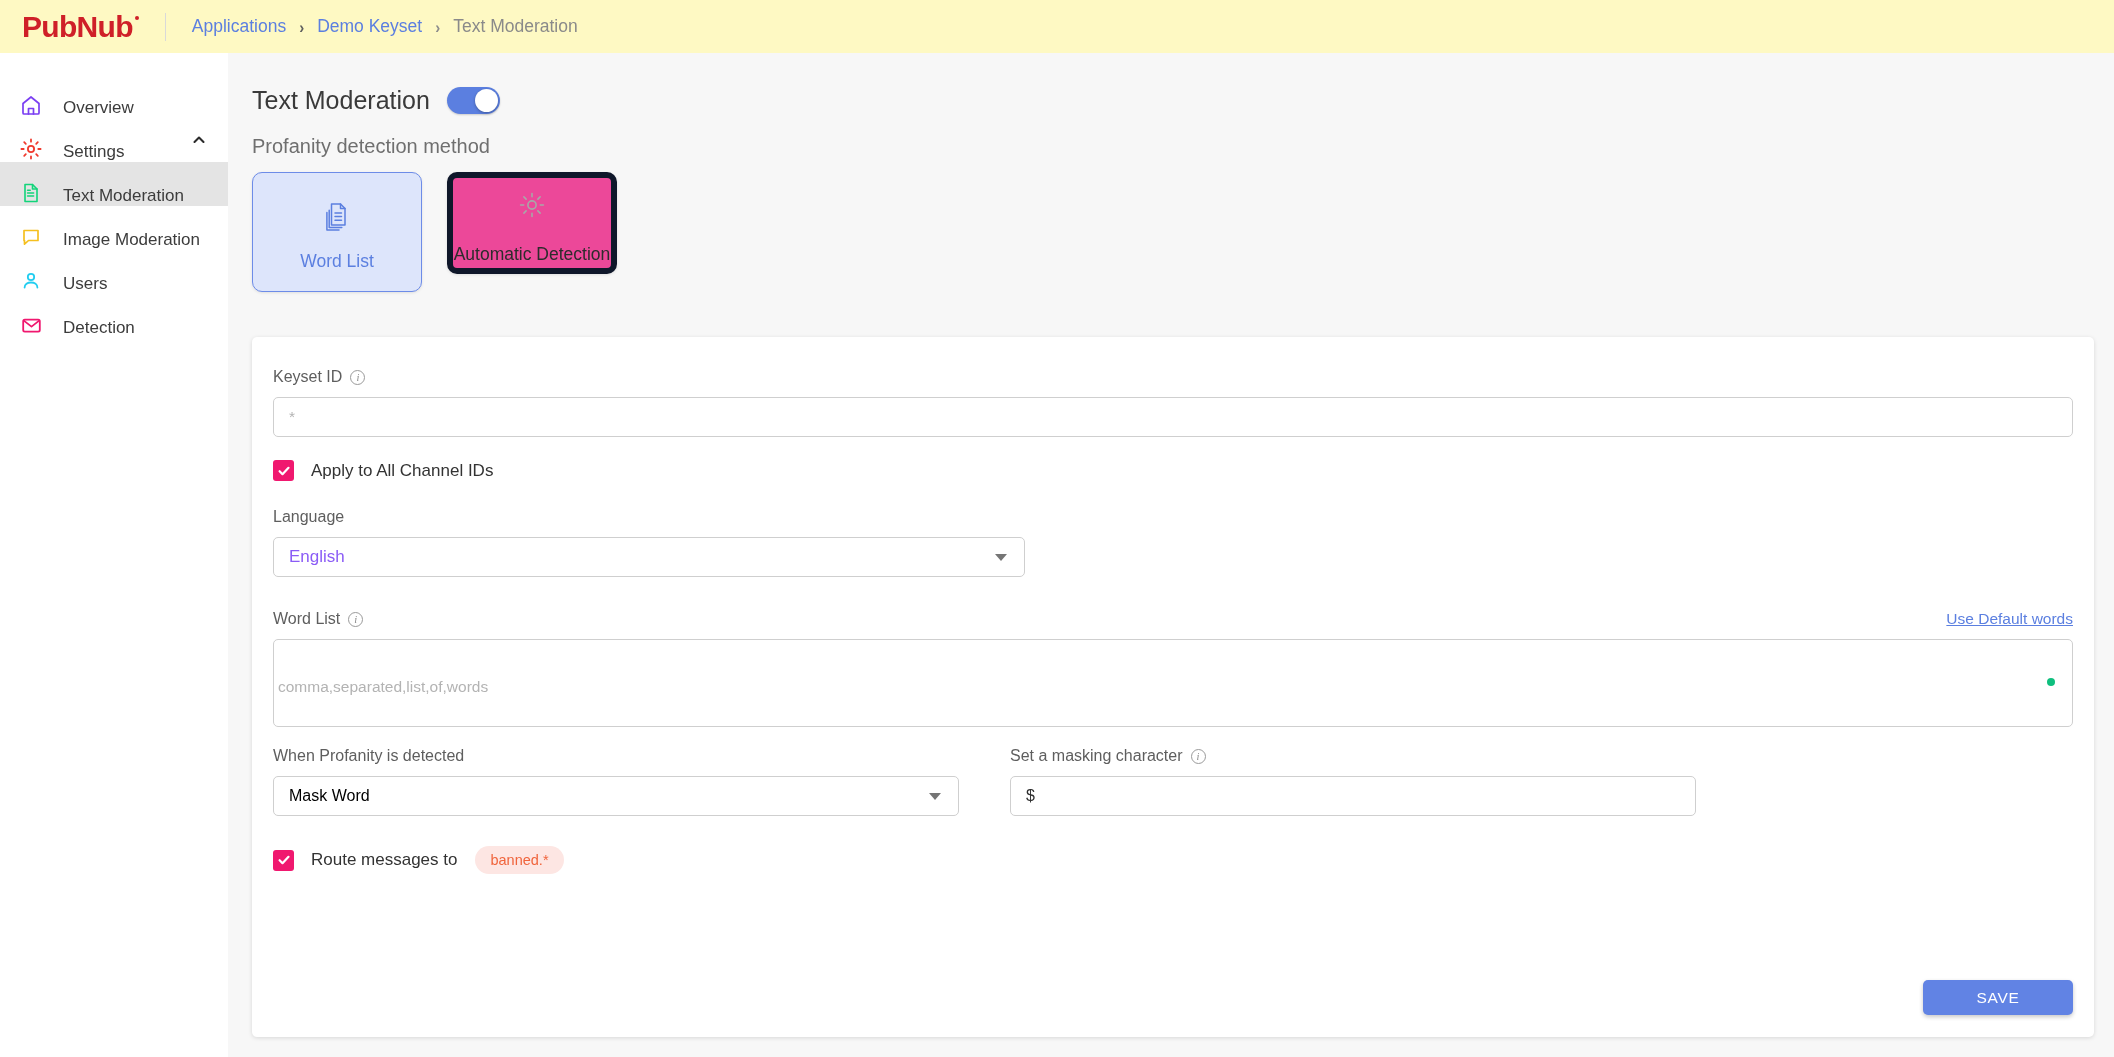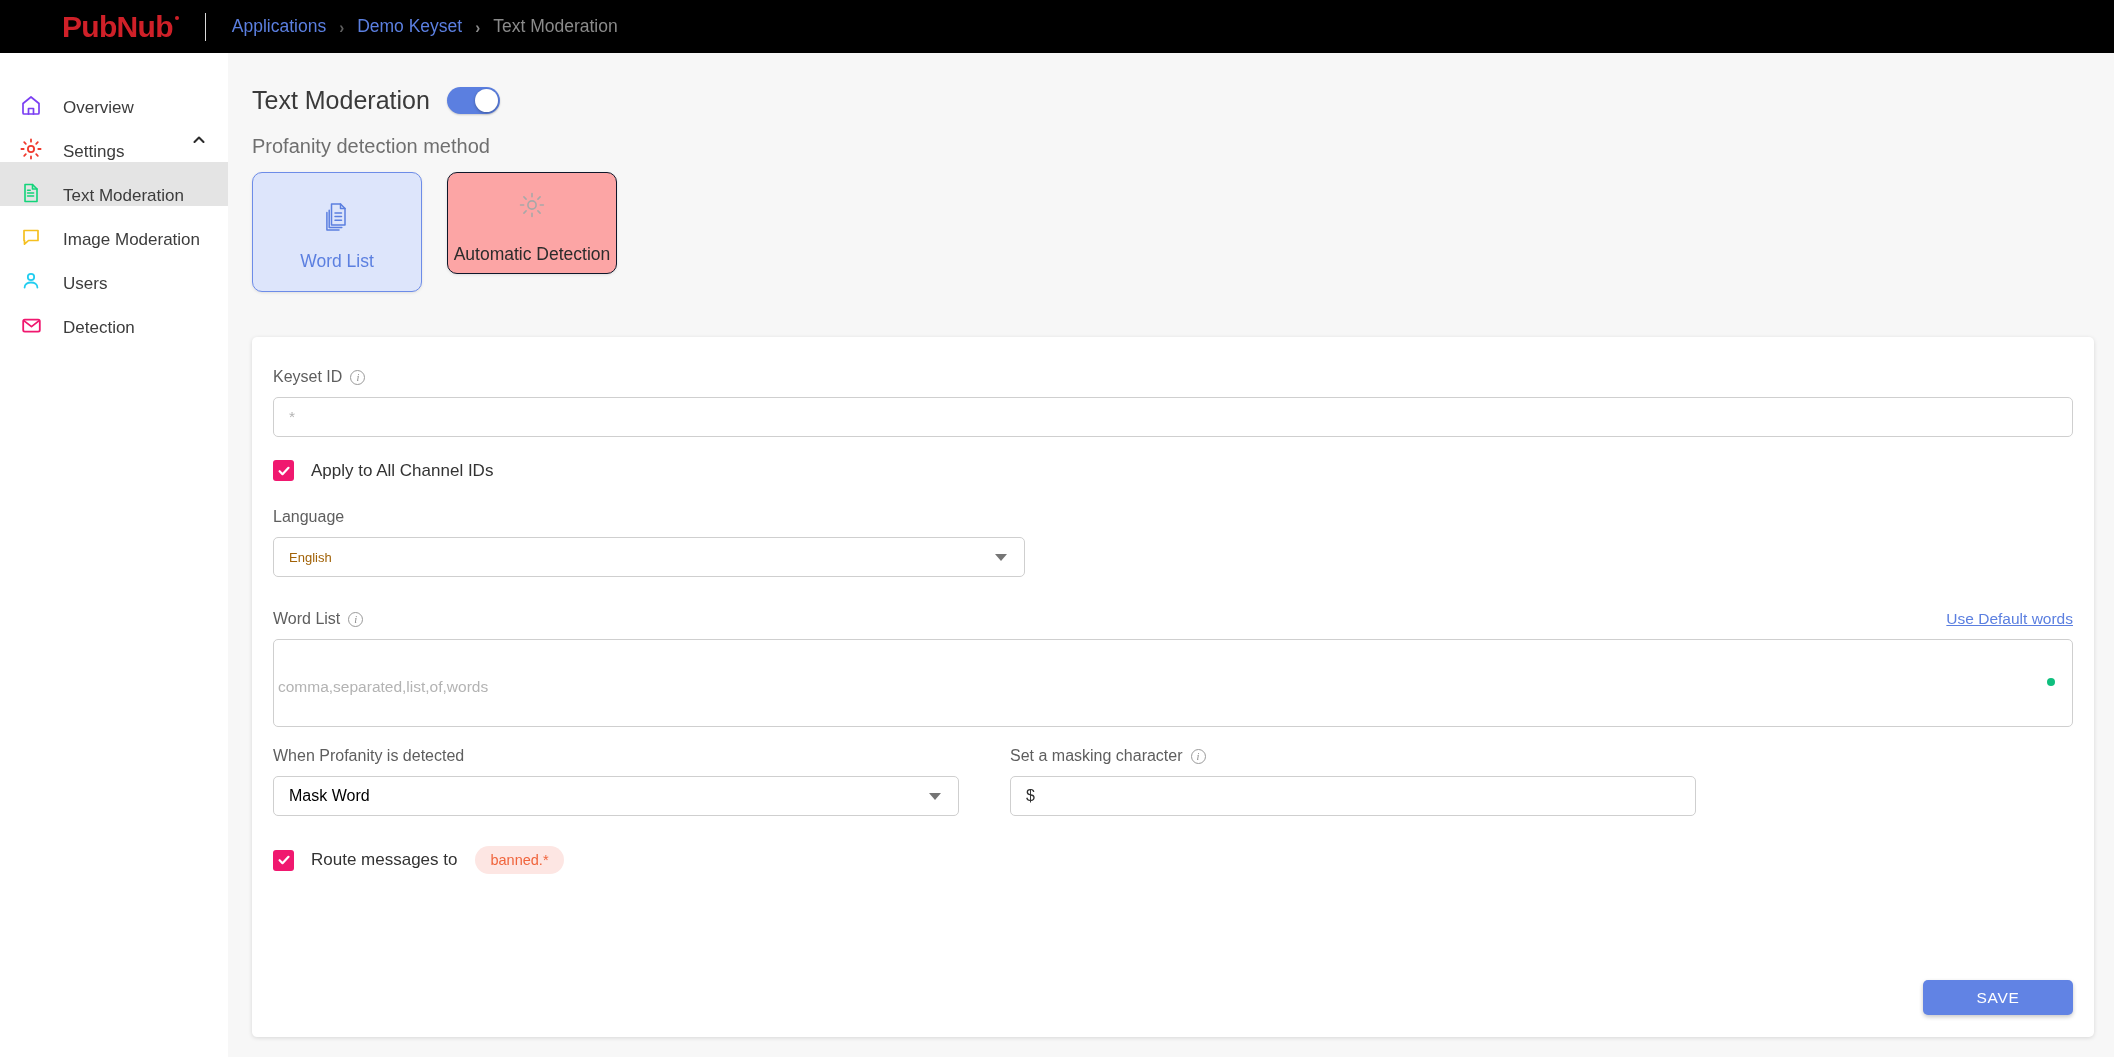--- a/index.html
+++ b/index.html
@@ -7,21 +7,21 @@
     width: 2114px; height: 1057px;
     font-family: "Liberation Sans", sans-serif;
     background: #ffffff;
     overflow: hidden;
   }
   #root { position: relative; width: 2114px; height: 1057px; }
 
   
   .topbar {
     position: absolute; left: 0; top: 0; width: 2114px; height: 53px;
-    background: #000000; display: flex; align-items: center; padding-left: 40px;
+    background: #fef9c3; display: flex; align-items: center;
   }
   .logo-wrap { margin-left: 22px; display: flex; align-items: flex-start; }
   .logo-text {
     font-family: "Liberation Sans", sans-serif;
     font-size: 30px; font-weight: 700; color: #cf2028; letter-spacing: -0.7px;
     line-height: 30px;
   }
   .logo-dot {
     width: 4px; height: 4px; border-radius: 50%; background: #cf2028;
     margin-left: 2px; margin-top: 4px;
@@ -80,22 +80,22 @@
   .toggle .knob {
     position: absolute; right: 2px; top: 2px; width: 23px; height: 23px;
     border-radius: 50%; background: #fff; box-shadow: 0 1px 3px rgba(0,0,0,.3);
   }
   .sec-label {
     font-size: 20px; color: #6f6f6f; margin: 20px 0 0 24px;
   }
 
   .cards { display: flex; margin: 14px 0 0 24px; }
   .mcard {
-    width: 170px; height: 118px; border-radius: 10px; background: #fca5a5;
-    border: 1px solid #0f172a; display: flex; flex-direction: column;
+    width: 170px; height: 118px; border-radius: 10px; background: #ec4899;
+    border: 6px solid #0f172a; display: flex; flex-direction: column;
     align-items: center; justify-content: center; cursor: pointer;
     box-shadow: 0 1px 3px rgba(0,0,0,.10);
   }
   .mcard.selected {
     background: #dde5fb; border: 1.6px solid #6d8ce8;
     width: 170px; height: 120px;
   }
   .mcard .cico { height: 46px; display: flex; align-items: center; }
   .mcard .clbl { font-size: 17.5px; color: #2c2c2c; margin-top: 12px; }
   .mcard.selected .clbl { color: #5b7fe0; }
@@ -130,21 +130,21 @@
     flex: 0 0 21px;
   }
   .chk-lbl { font-size: 17px; color: #333; margin-left: 17px; }
 
   .lang-wrap { margin-top: 27px; }
   .select {
     width: 752px; height: 40px; border: 1px solid #cfcfcf; border-radius: 5px;
     background: #fff; margin-top: 11px; display: flex; align-items: center;
     justify-content: space-between; padding: 0 17px 0 15px; cursor: pointer;
   }
-  .select .sval { font-size: 13px; color: #a16207; }
+  .select .sval { font-size: 17px; color: #8b5cf6; }
   .caret {
     width: 0; height: 0; border-left: 6px solid transparent;
     border-right: 6px solid transparent; border-top: 7px solid #757575;
   }
 
   .wl-head {
     display: flex; align-items: center; justify-content: space-between;
     margin-top: 33px; width: 1800px;
   }
   .wl-link {

